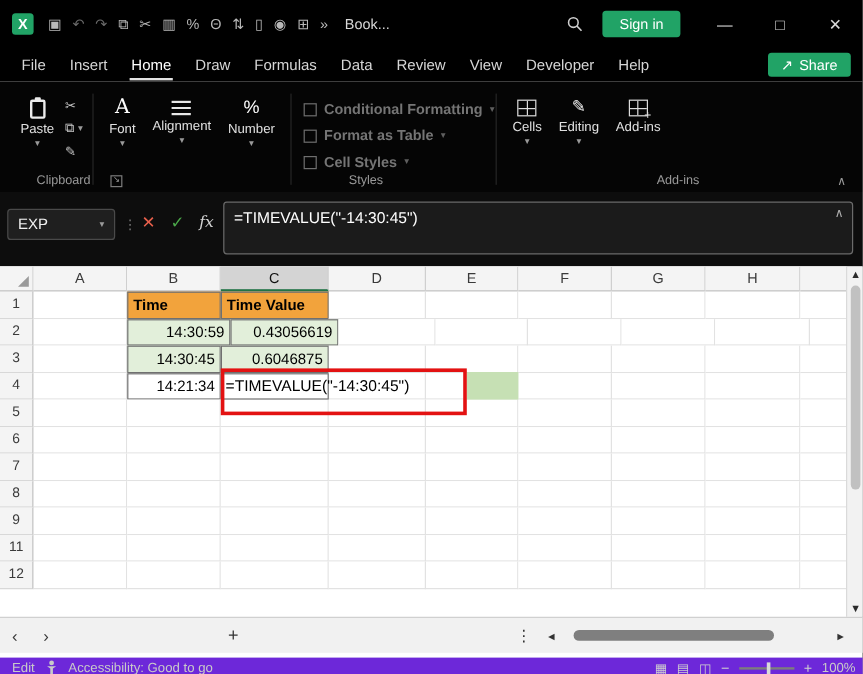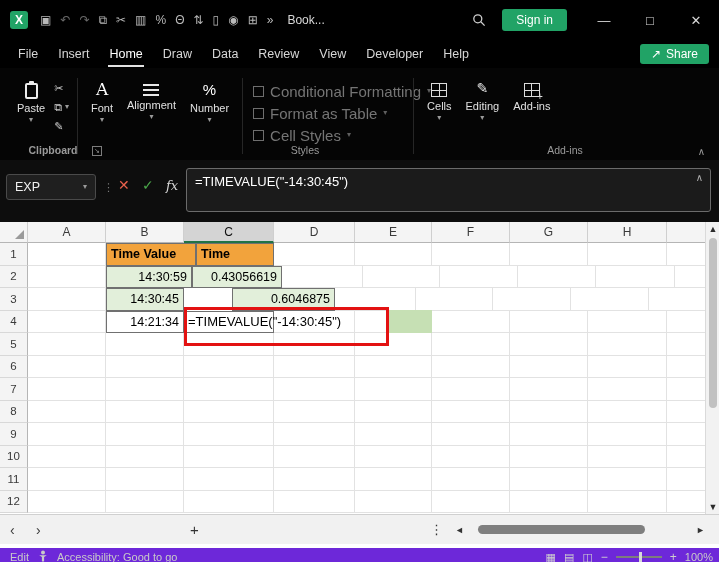--- a/index.html
+++ b/index.html
@@ -60,21 +60,21 @@
   .plus-badge::after { content:"+"; position:absolute; right:-4px; bottom:-6px; color:#dcdcdc;
                        font-size:10px; }
   .pencil-icon { font-size:14px; color:#ececec; line-height:17px; }
   .smallstack { display:flex; flex-direction:column; gap:3px; padding:6px 2px; }
   .smallstack .srow { display:flex; align-items:center; gap:3px; font-size:11px;
                       color:#c9c9c9; height:16px; cursor:pointer; }
   .vdiv { width:1px; height:76px; background:#262626; margin:4px 6px 0; }
   #styles-stack { display:flex; flex-direction:column; gap:4px; padding:8px 4px; width:158px; }
   .strow { display:flex; align-items:center; gap:6px; height:18px; cursor:pointer; }
   .sic { width:11px; height:11px; border:1px solid #6e6e6e; flex:none; }
-  .strow .slbl { font-size:15px; color:#757575; white-space:nowrap; }
+  .strow .slbl { font-size:12px; color:#757575; white-space:nowrap;font-weight:bold; }
   .strow .chev { color:#5f5f5f; }
   .glabel { position:absolute; bottom:4px; font-size:10.5px; color:#9a9a9a; }
   .dlg-launcher { position:absolute; bottom:4px; left:92px; width:10px; height:10px;
                   border:1px solid #7c7c7c; color:#9a9a9a; font-size:7px; line-height:8px;
                   text-align:center; cursor:pointer; }
   .ribbon-collapse { position:absolute; bottom:3px; right:14px; color:#9a9a9a; font-size:10px;
                      cursor:pointer; }
 
   
   .formulabar { position:absolute; top:160px; left:0; right:0; height:62px; background:#0d0d0d; }
@@ -195,20 +195,21 @@
         <span class="win-btn">✕</span>
       </div>
   </div>
 
   <div class="menubar">
     <div id="menu-items">
         <div class="mi">File</div>
         <div class="mi">Insert</div>
         <div class="mi active">Home</div>
         <div class="mi">Draw</div>
+        <div class="mi">Formulas</div>
         <div class="mi">Data</div>
         <div class="mi">Review</div>
         <div class="mi">View</div>
         <div class="mi">Developer</div>
         <div class="mi">Help</div>
       </div>
     <span class="share-btn">
       <span>↗</span>
       <span>Share</span>
     </span>
@@ -269,21 +270,21 @@
       <div class="bigbtn">
         <span class="pencil-icon">✎</span>
         <span class="lbl">Editing</span>
         <span class="chev">▾</span>
       </div>
       <div class="bigbtn">
         <span class="grid-icon plus-badge"></span>
         <span class="lbl">Add-ins</span>
       </div>
     </div>
-    <span class="glabel" style="left:16px; width:74px; text-align:center;font-weight:bold;">Clipboard</span>
+    <span class="glabel" style="left:16px; width:74px; text-align:center;">Clipboard</span>
     <span class="dlg-launcher">↘</span>
     <span class="glabel" style="left:270px; width:70px; text-align:center;">Styles</span>
     <span class="glabel" style="left:532px; width:66px; text-align:center;">Add-ins</span>
     <span class="ribbon-collapse">∧</span>
   </div>
 
   <div class="formulabar">
     <div class="namebox">
       <span>EXP</span>
       <span class="chev">▾</span>
@@ -310,26 +311,26 @@
         <div class="gh" style="width: 77px;">E</div>
         <div class="gh" style="width: 78px;">F</div>
         <div class="gh" style="width: 78px;">G</div>
         <div class="gh" style="width: 79px;">H</div>
         <div class="gh" style="width: 38px; border-right: none;"></div>
       </div>
     <div id="grid-body">
         <div class="grow">
           <div class="rh" style="width: 28px;">1</div>
           <div class="gc " style="width: 78px;"></div>
+          <div class="gc orange bold tb" style="width: 78px;">
+            <span>Time</span>
+          </div>
           <div class="gc orange bold tb" style="width: 90px;">
             <span>Time Value</span>
           </div>
-          <div class="gc orange bold tb" style="width: 78px;">
-            <span>Time</span>
-          </div>
           <div class="gc " style="width: 81px;"></div>
           <div class="gc " style="width: 77px;"></div>
           <div class="gc " style="width: 78px;"></div>
           <div class="gc " style="width: 78px;"></div>
           <div class="gc " style="width: 79px;"></div>
           <div class="gc" style="width: 38px; border-right: none;"></div>
         </div>
         <div class="grow">
           <div class="rh" style="width: 28px;">2</div>
           <div class="gc " style="width: 78px;"></div>
@@ -345,21 +346,21 @@
           <div class="gc " style="width: 78px;"></div>
           <div class="gc " style="width: 79px;"></div>
           <div class="gc" style="width: 38px; border-right: none;"></div>
         </div>
         <div class="grow">
           <div class="rh" style="width: 28px;">3</div>
           <div class="gc " style="width: 78px;"></div>
           <div class="gc green num tb" style="width: 78px;">
             <span>14:30:45</span>
           </div>
-          <div class="gc green num tb" style="width: 103px; margin-left: 48px;">
+          <div class="gc green num tb" style="width: 90px;">
             <span>0.6046875</span>
           </div>
           <div class="gc " style="width: 81px;"></div>
           <div class="gc " style="width: 77px;"></div>
           <div class="gc " style="width: 78px;"></div>
           <div class="gc " style="width: 78px;"></div>
           <div class="gc " style="width: 79px;"></div>
           <div class="gc" style="width: 38px; border-right: none;"></div>
         </div>
         <div class="grow">
@@ -421,32 +422,20 @@
           <div class="gc " style="width: 90px;"></div>
           <div class="gc " style="width: 81px;"></div>
           <div class="gc " style="width: 77px;"></div>
           <div class="gc " style="width: 78px;"></div>
           <div class="gc " style="width: 78px;"></div>
           <div class="gc " style="width: 79px;"></div>
           <div class="gc" style="width: 38px; border-right: none;"></div>
         </div>
         <div class="grow">
           <div class="rh" style="width: 28px;">9</div>
-          <div class="gc " style="width: 78px;"></div>
-          <div class="gc " style="width: 78px;"></div>
-          <div class="gc " style="width: 90px;"></div>
-          <div class="gc " style="width: 81px;"></div>
-          <div class="gc " style="width: 77px;"></div>
-          <div class="gc " style="width: 78px;"></div>
-          <div class="gc " style="width: 78px;"></div>
-          <div class="gc " style="width: 79px;"></div>
-          <div class="gc" style="width: 38px; border-right: none;"></div>
-        </div>
-        <div class="grow">
-          <div class="rh" style="width: 28px;">10</div>
           <div class="gc " style="width: 78px;"></div>
           <div class="gc " style="width: 78px;"></div>
           <div class="gc " style="width: 90px;"></div>
           <div class="gc " style="width: 81px;"></div>
           <div class="gc " style="width: 77px;"></div>
           <div class="gc " style="width: 78px;"></div>
           <div class="gc " style="width: 78px;"></div>
           <div class="gc " style="width: 79px;"></div>
           <div class="gc" style="width: 38px; border-right: none;"></div>
         </div>

